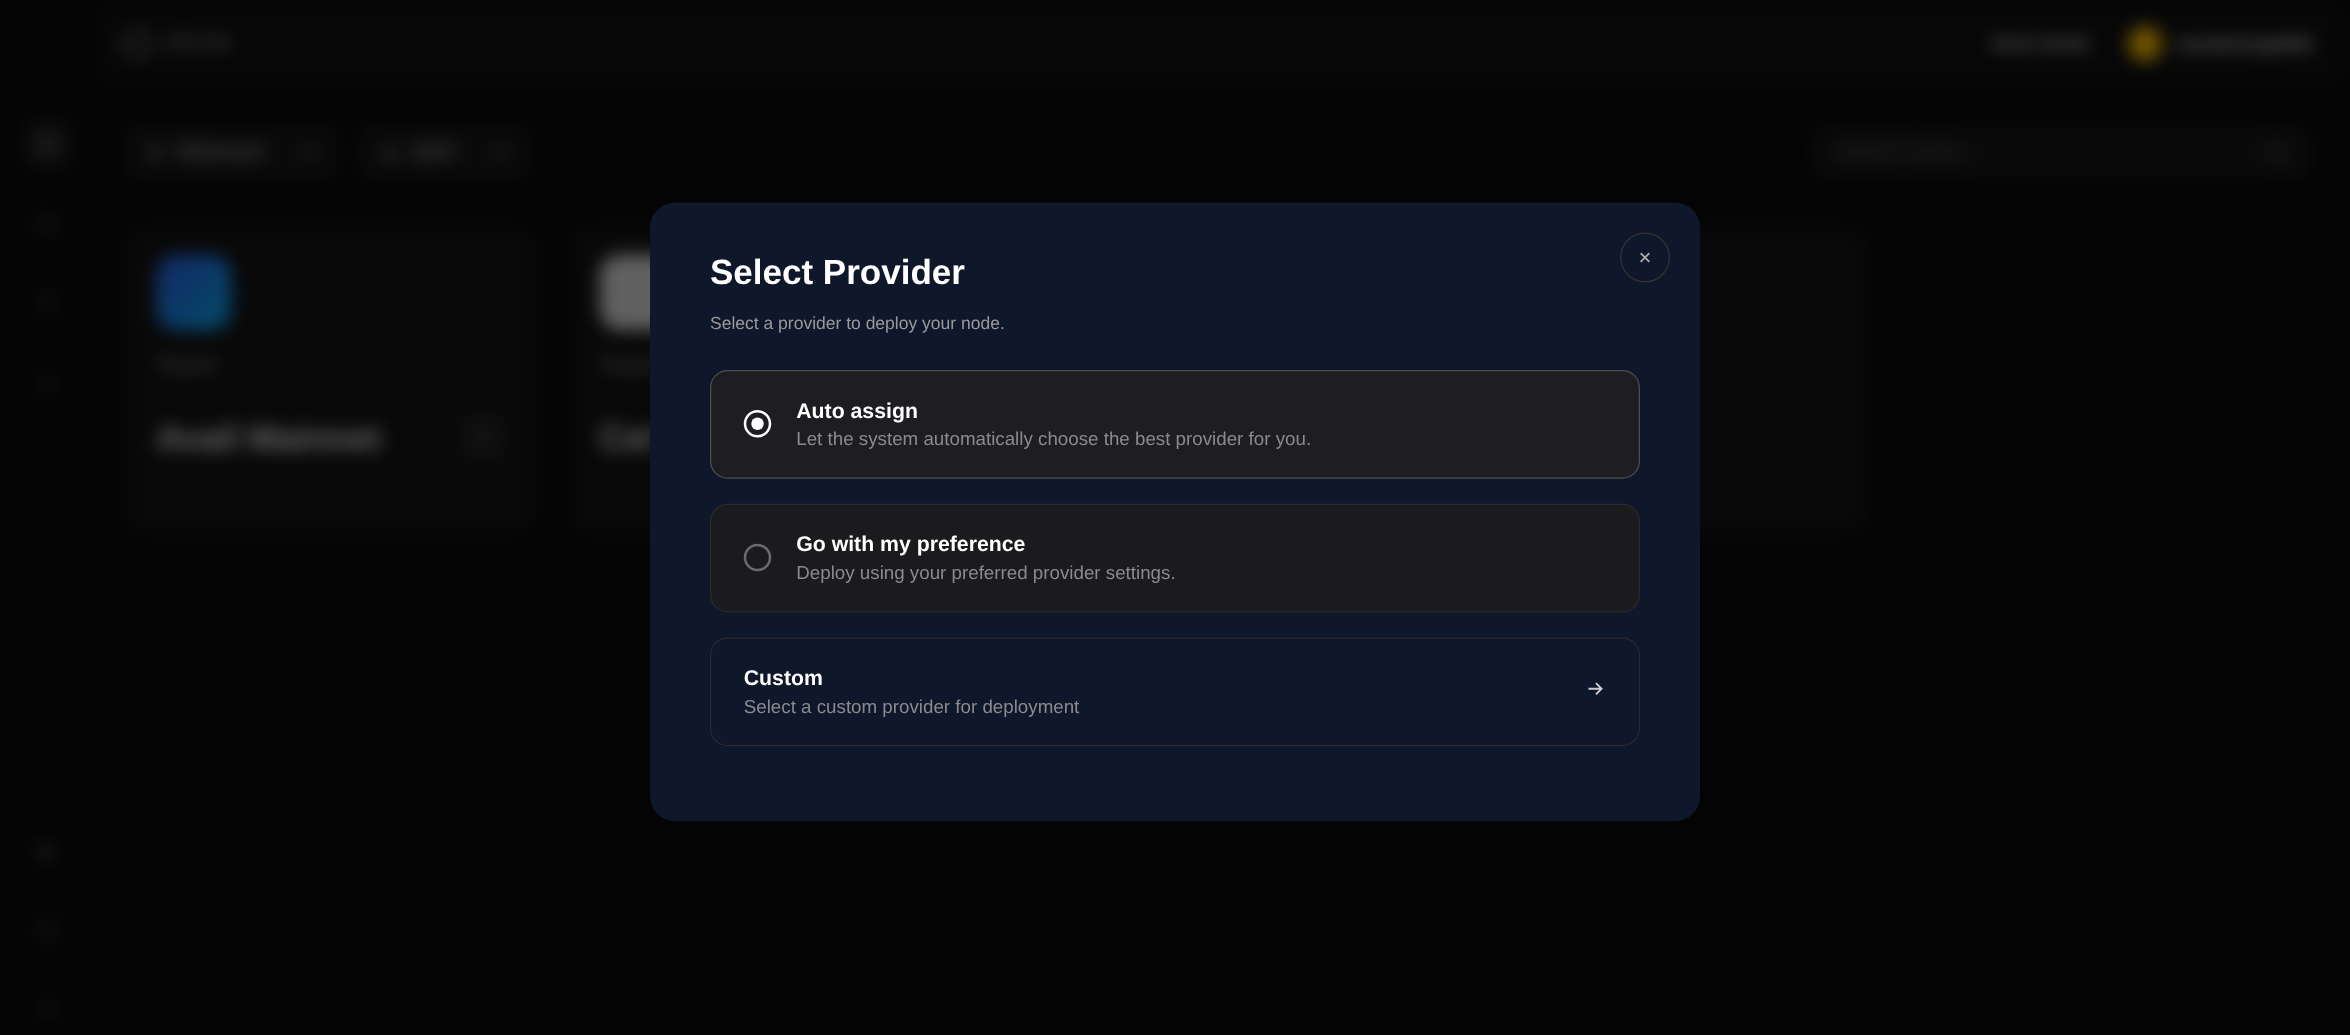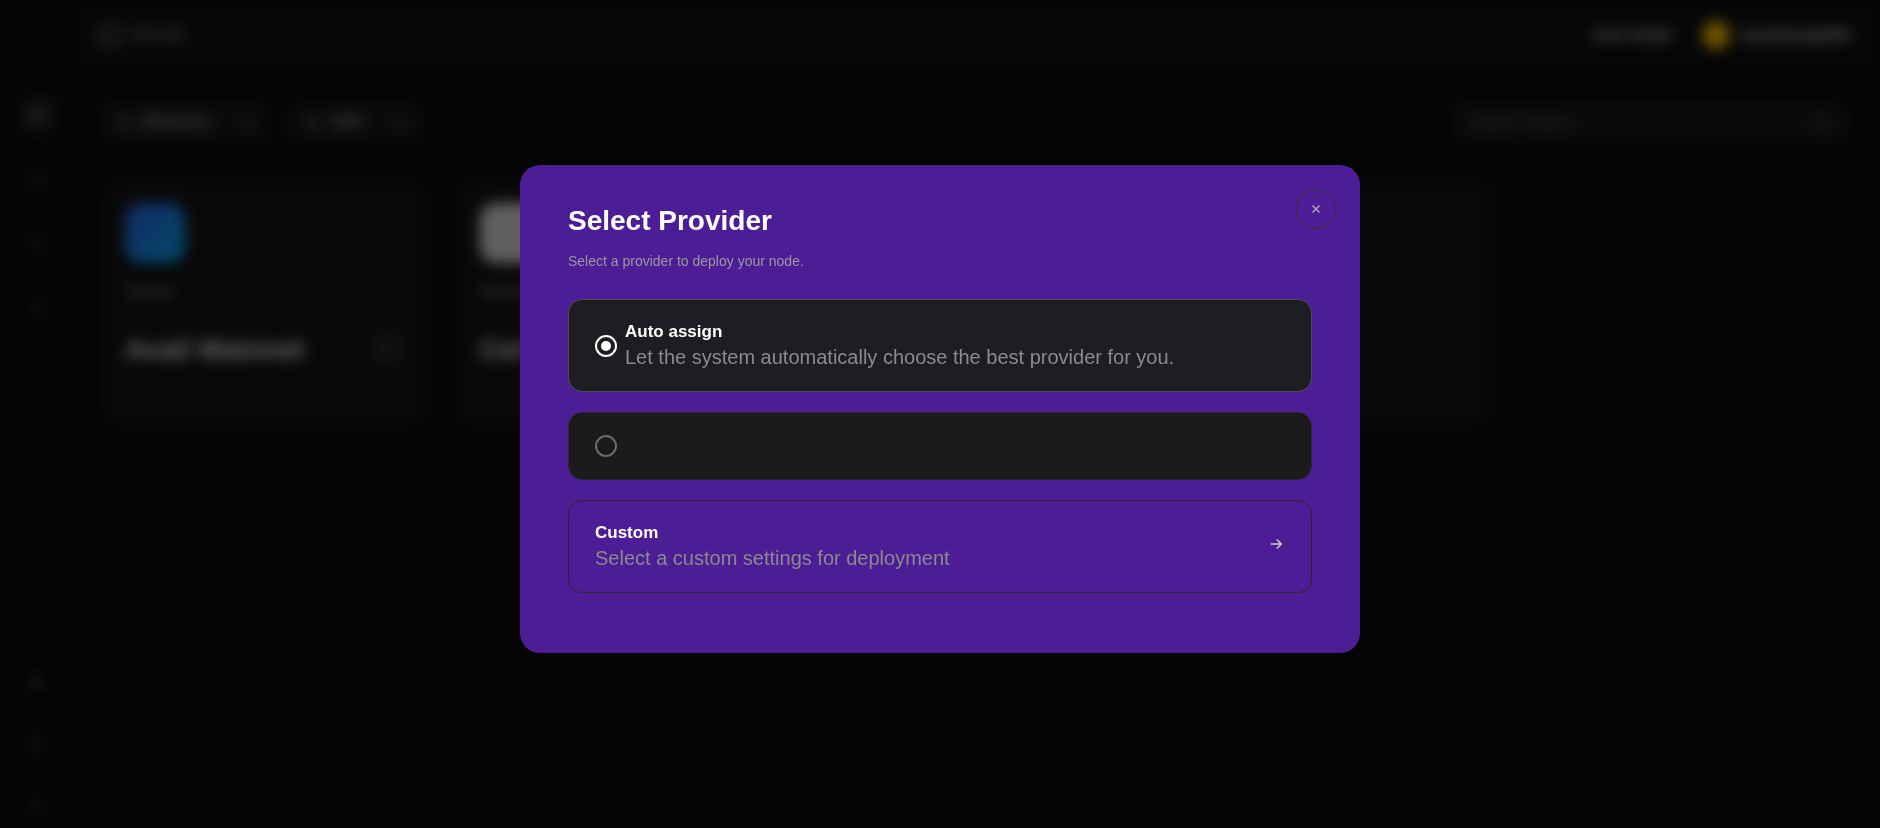--- a/index.html
+++ b/index.html
@@ -159,21 +159,21 @@
     .modal-overlay {
       position: absolute;
       inset: 0;
       background: rgba(0,0,0,0.55);
       display: flex;
       align-items: center;
       justify-content: center;
     }
     .modal {
       width: 840px;
-      background: #4c1d95;
+      background: #0f172a;
       border-radius: 20px;
       padding: 40px 48px 40px 48px;
       position: relative;
       margin-top: -10px;
     }
     .close-btn {
       position: absolute;
       top: 24px;
       right: 24px;
       width: 40px;
@@ -199,21 +199,21 @@
       color: #9a9a9e;
       margin-bottom: 30px;
     }
     .option {
       border: 1px solid #2a2a2e;
       background: #1b1b1e;
       border-radius: 14px;
       padding: 22px 26px;
       display: flex;
       align-items: center;
-      gap: 8px;
+      gap: 20px;
       margin-bottom: 20px;
       cursor: pointer;
     }
     .option.selected {
       border-color: #4d4d52;
       background: #1e1e22;
     }
     .option.custom {
       background: transparent;
       justify-content: flex-start;
@@ -234,21 +234,21 @@
     .radio-inner {
       width: 10px;
       height: 10px;
       border-radius: 50%;
       background: #fff;
       display: none;
     }
     .option.selected .radio-inner { display: block; }
     .option-text { flex: 1; }
     .option-title { font-size: 17px; font-weight: 600; color: #fff; margin-bottom: 4px;}
-    .option-desc { font-size: 20px; color: #8a8a8f; }
+    .option-desc { font-size: 15px; color: #8a8a8f; }
     .arrow-icon { color: #ccc; font-size: 18px; flex-shrink: 0;}
     .modal-footer {
       display: flex;
       justify-content: flex-end;
       margin-top: 12px;
     }
     .continue-btn {
       background: #22c55e;
       color: #04310f;
       border: none;
@@ -387,26 +387,30 @@
           <div class="radio-inner"></div>
         </div>
       <div class="option-text">
         <div class="option-title">Auto assign</div>
         <div class="option-desc">Let the system automatically choose the best provider for you.</div>
       </div>
     </div>
 
     <div class="option">
       <div class="radio"></div>
+      <div class="option-text">
+        <div class="option-title">Go with my preference</div>
+        <div class="option-desc">Deploy using your preferred provider settings.</div>
+      </div>
     </div>
 
     <div class="option custom">
       <div class="option-text">
         <div class="option-title">Custom</div>
-        <div class="option-desc">Select a custom settings for deployment</div>
+        <div class="option-desc">Select a custom provider for deployment</div>
       </div>
       <span class="arrow-icon">
         <svg width="18" height="18" viewBox="0 0 24 24" fill="none" stroke="currentColor" stroke-width="2">
             <path d="M5 12h14M13 6l6 6-6 6"></path>
           </svg>
       </span>
     </div>
 
   </div>
 </div>

